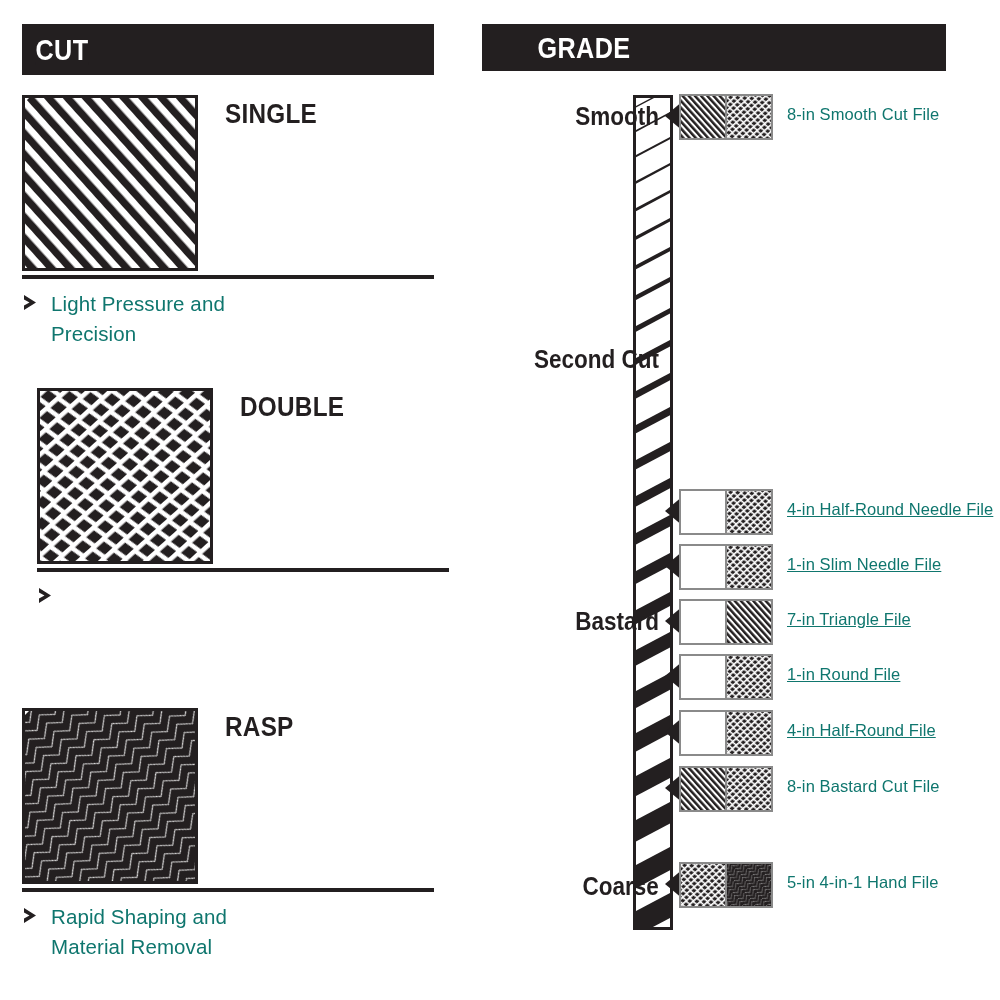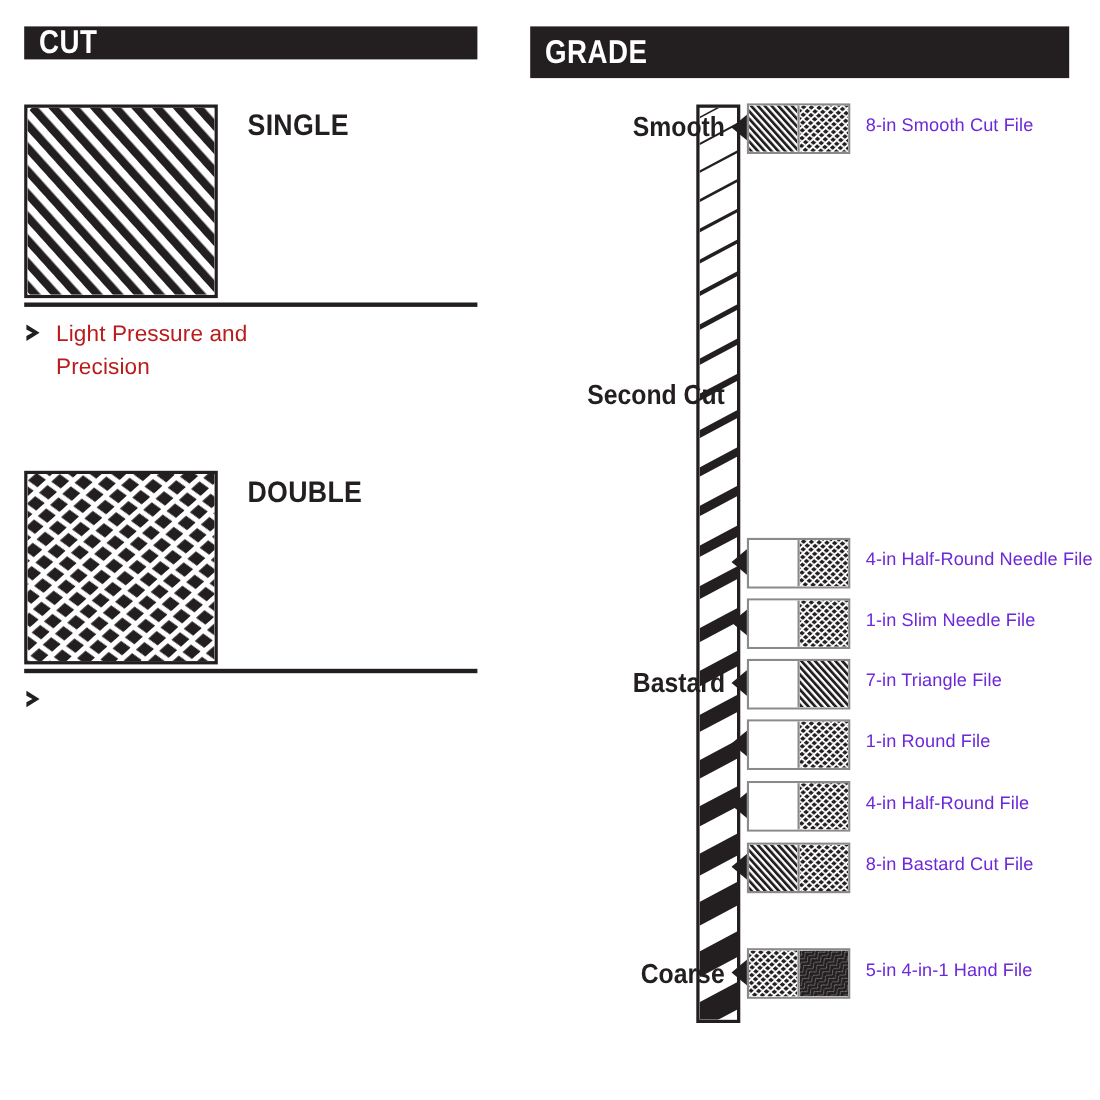--- a/index.html
+++ b/index.html
@@ -83,21 +83,21 @@
     align-items: flex-start;
   }
   .cut-desc .bullet-arrow {
     flex: 0 0 auto;
     margin-top: 4px;
     margin-right: 9px;
   }
   .cut-desc .desc-text {
     font-size: 20.5px;
     line-height: 30px;
-    color: #b91c1c;
+    color: #0f766e;
     font-family: "Liberation Sans", sans-serif;
     letter-spacing: 0.1px;
     white-space: pre-line;
   }
 
   
   #grade-panel { position: absolute; left: 465px; top: 0; width: 535px; height: 1000px; }
 
   #grade-bar {
     position: absolute;
@@ -154,27 +154,27 @@
     overflow: hidden;
     position: relative;
   }
   .row-cell + .row-cell { border-left: 2px solid #8a8a8a; }
   .row-cell svg { display: block; width: 100%; height: 100%; }
 
   .row-label {
     position: absolute;
     top: 11px;
     font-size: 16.5px;
-    color: #6d28d9;
+    color: #0f766e;
     white-space: nowrap;
     font-family: "Liberation Sans", sans-serif;
     letter-spacing: 0.1px;
   }
   .row-label.two-cell { left: 122px; }
-  .row-label.one-cell { left: 122px; }
+  .row-label.one-cell { left: 122px; text-decoration: underline; }
 </style>
 </head>
 <body>
 
 <svg width="0" height="0" style="position:absolute" aria-hidden="true">
   <defs>
 
     <pattern id="p-single" patternUnits="userSpaceOnUse" width="14" height="14" patternTransform="rotate(-42)">
       <rect width="14" height="14" fill="#ffffff"></rect>
       <rect width="7.4" height="14" fill="#231f20"></rect>
@@ -228,21 +228,21 @@
     </clipPath>
 
     <linearGradient id="noop">
         <stop offset="0"></stop>
       </linearGradient>
   </defs>
 </svg>
 
 <div id="cut-panel">
 
-  <div class="section-header" style="left:22px; top:24px; width:412px; height:30px;text-decoration:underline;">
+  <div class="section-header" style="left:22px; top:24px; width:412px; height:51px;text-decoration:underline;">
     <span class="hdr-text">CUT</span>
   </div>
 
   <div class="cut-block" style="top:95px; height:270px;">
     <div class="swatch-big">
       <svg viewBox="0 0 170 170" preserveAspectRatio="none">
         <rect x="0" y="0" width="170" height="170" fill="#ffffff"></rect>
         <polygon points="34,0 170,0 170,136" fill="#231f20"></polygon>
         <g clip-path="url(#clip-band-big)">
           <rect x="-20" y="-20" width="220" height="220" fill="url(#p-single)"></rect>
@@ -253,44 +253,64 @@
     <div class="cut-rule"></div>
     <div class="cut-desc">
       <svg class="bullet-arrow" width="20" height="19" viewBox="0 0 20 19">
         <path d="M2 2 L14 9.5 L2 17 L2 12.5 L7.5 9.5 L2 6.5 Z" fill="#231f20"></path>
       </svg>
       <span class="desc-text">Light Pressure and
 Precision</span>
     </div>
   </div>
 
-  <div class="cut-block" style="top:428px; height:270px;">
+  <div class="cut-block" style="top:388px; height:270px;margin-left:15px;">
     <div class="swatch-big">
       <svg viewBox="0 0 170 170" preserveAspectRatio="none">
         <rect x="0" y="0" width="170" height="170" fill="#ffffff"></rect>
         <polygon points="34,0 170,0 170,136" fill="#231f20"></polygon>
         <g clip-path="url(#clip-band-big)">
           <rect x="-20" y="-20" width="220" height="220" fill="url(#p-double)"></rect>
         </g>
       </svg>
     </div>
     <div class="cut-title">DOUBLE</div>
     <div class="cut-rule"></div>
     <div class="cut-desc">
       <svg class="bullet-arrow" width="20" height="19" viewBox="0 0 20 19">
         <path d="M2 2 L14 9.5 L2 17 L2 12.5 L7.5 9.5 L2 6.5 Z" fill="#231f20"></path>
       </svg>
     </div>
   </div>
 
+  <div class="cut-block" style="top:708px; height:270px;">
+    <div class="swatch-big">
+      <svg viewBox="0 0 170 170" preserveAspectRatio="none">
+        <rect x="0" y="0" width="170" height="170" fill="#ffffff"></rect>
+        <polygon points="34,0 170,0 170,136" fill="#231f20"></polygon>
+        <g clip-path="url(#clip-band-big)">
+          <rect x="-20" y="-20" width="220" height="220" fill="url(#p-rasp)"></rect>
+        </g>
+      </svg>
+    </div>
+    <div class="cut-title">RASP</div>
+    <div class="cut-rule"></div>
+    <div class="cut-desc">
+      <svg class="bullet-arrow" width="20" height="19" viewBox="0 0 20 19">
+        <path d="M2 2 L14 9.5 L2 17 L2 12.5 L7.5 9.5 L2 6.5 Z" fill="#231f20"></path>
+      </svg>
+      <span class="desc-text">Rapid Shaping and
+Material Removal</span>
+    </div>
+  </div>
 </div>
 
 <div id="grade-panel">
 
-  <div class="section-header" style="left:17px; top:24px; width:490px; height:47px;">
+  <div class="section-header" style="left:17px; top:24px; width:422px; height:47px;padding-left:42px;">
     <span class="hdr-text">GRADE</span>
   </div>
 
   <div id="grade-bar">
     <svg viewBox="0 0 34 829" preserveAspectRatio="none">
       <rect x="0" y="0" width="34" height="829" fill="#ffffff"></rect>
       <g fill="#231f20">
 
         <g transform="skewY(-28)">
           <rect x="-10" y="8" width="60" height="1.6"></rect>

